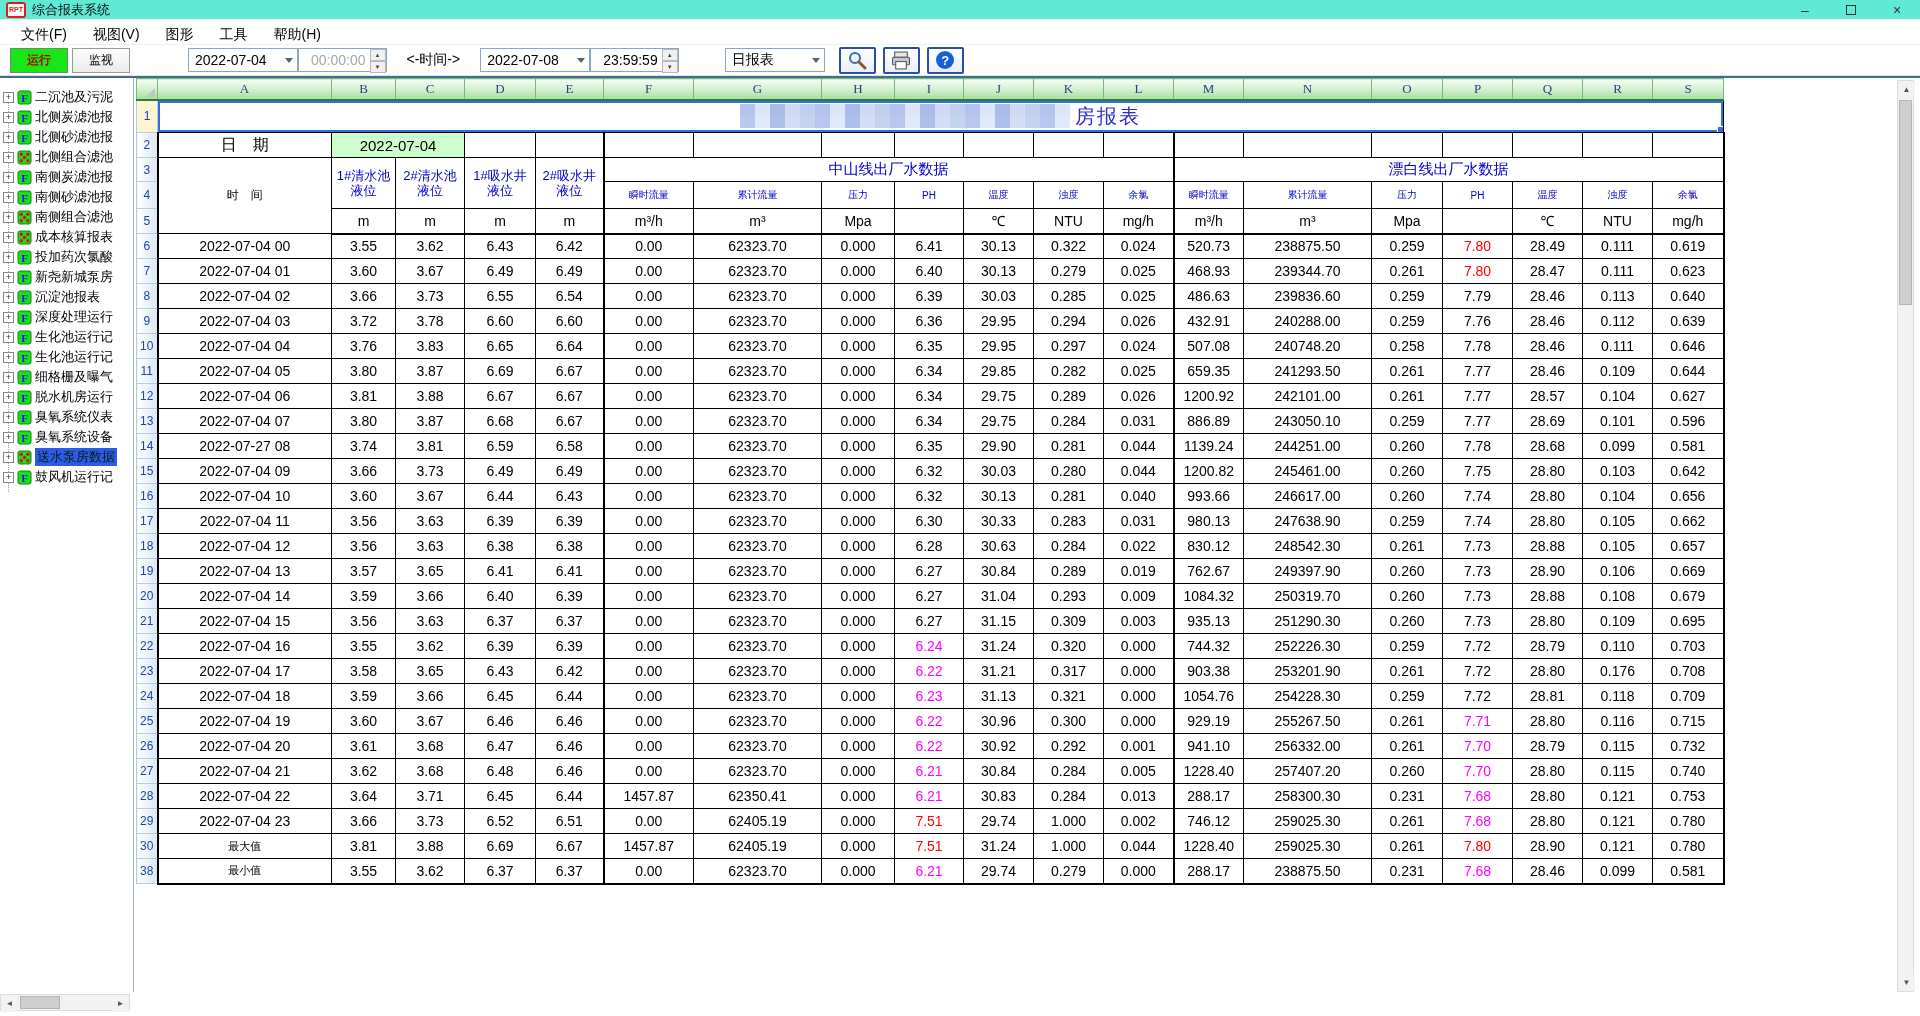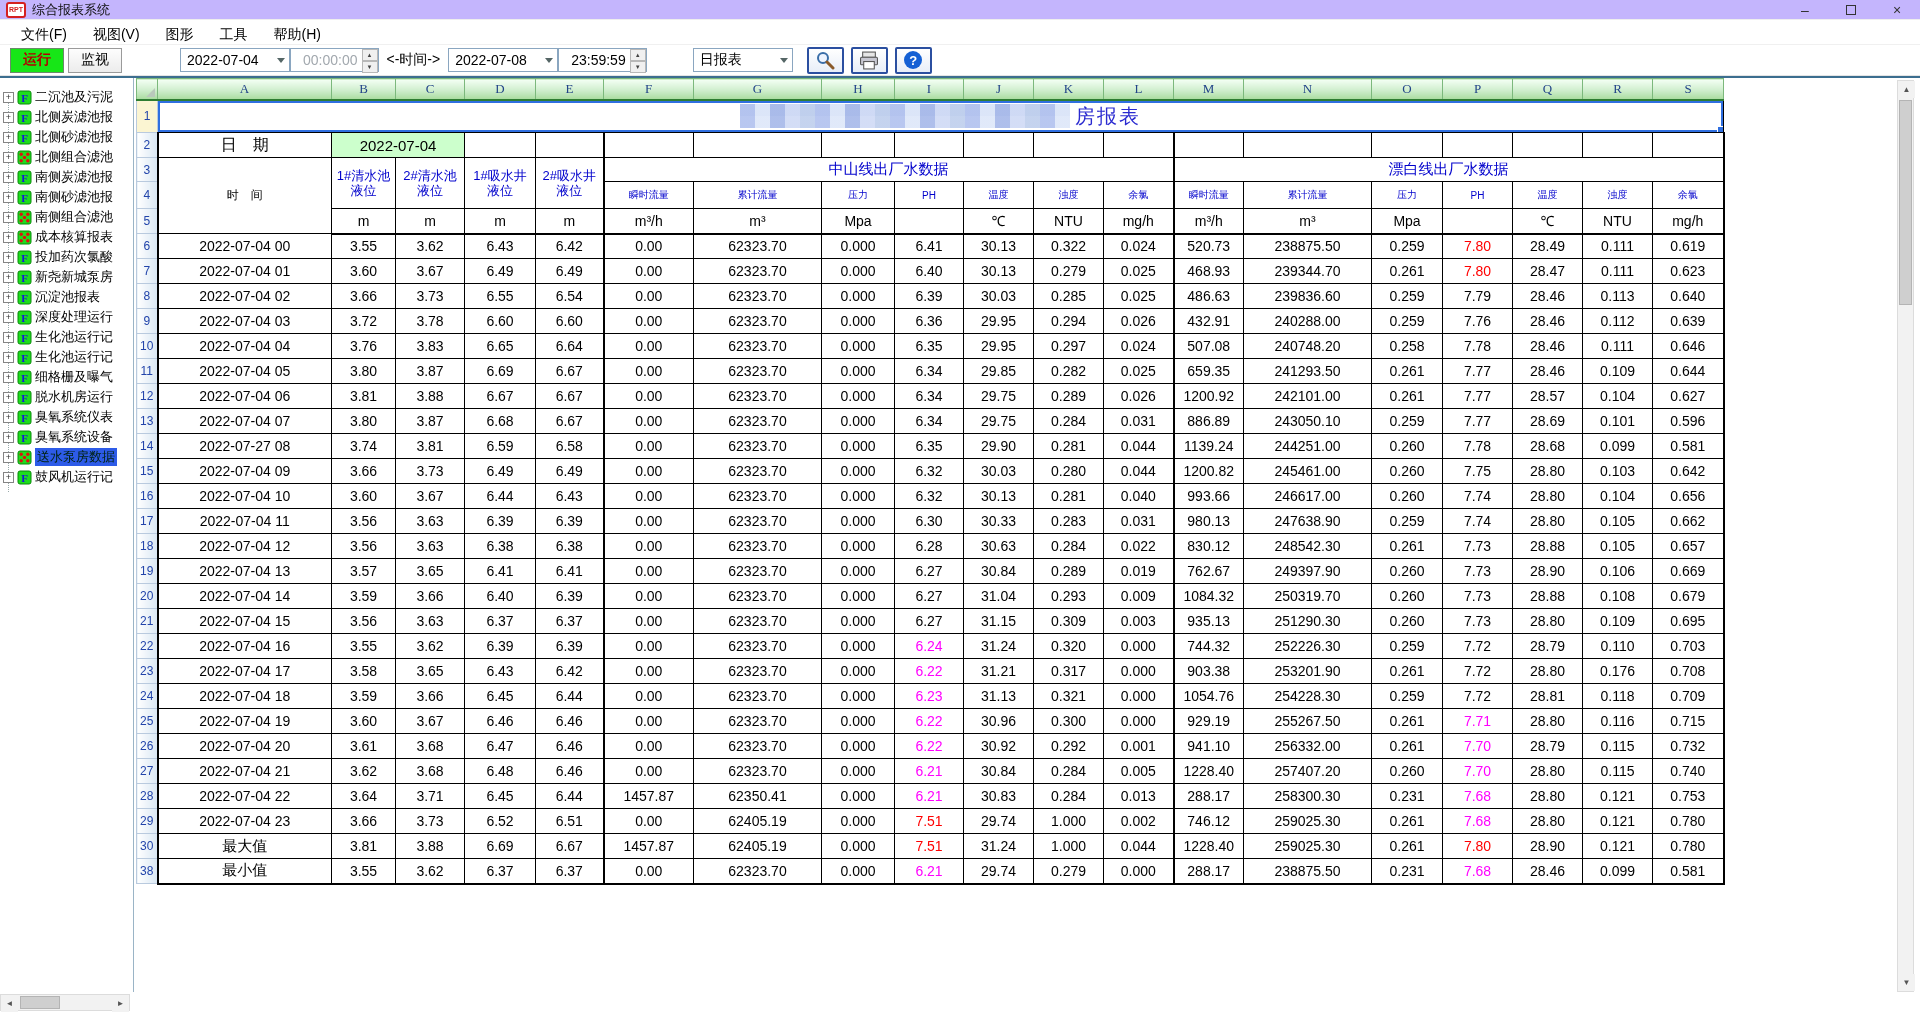--- a/index.html
+++ b/index.html
@@ -1,40 +1,40 @@
 <!DOCTYPE html>
 <html style="--ph-high: #ff0000; --ph-low: #ff00ff; --selection: #2f6fe0; --date-cell-bg: #ccffcc; --header-text: #0000cc;"><head>
 <meta charset="utf-8">
 <style>
 *{margin:0;padding:0;box-sizing:border-box}
 html,body{width:1920px;height:1016px;overflow:hidden}
 body{font-family:"Liberation Sans",sans-serif;background:#fff;position:relative;font-size:14px;color:#000}
 
-.titlebar{position:absolute;left:0;top:0;width:1920px;height:20px;background:#c4b5fd;display:flex;align-items:center;border-bottom:1px solid #eee}
+.titlebar{position:absolute;left:0;top:0;width:1920px;height:20px;background:#5eead4;display:flex;align-items:center;border-bottom:1px solid #eee}
 .logo{width:20px;height:16px;margin:0 6px 0 6px;border:2px solid #d42020;border-radius:3px;color:#d42020;font-size:7px;font-weight:bold;display:flex;align-items:center;justify-content:center;background:#fff}
 .wtitle{font-size:13px;color:#111}
 .winbtns{margin-left:auto;display:flex;height:100%}
 .winbtn{width:46px;height:100%;display:flex;align-items:center;justify-content:center;color:#333;font-size:14px;cursor:default}
 .maxbox{width:10px;height:10px;border:1px solid #333;display:inline-block}
 
 .menubar{position:absolute;left:0;top:24px;width:1920px;height:21px;background:#fff;display:flex;align-items:center;padding-left:8px;border-bottom:1px solid #f0f0f0}
 .menu-item{padding:0 13px;font-size:14px;color:#000;line-height:21px}
 
 .toolbar{position:absolute;left:0;top:45px;width:1920px;height:31px;background:#fff;display:flex;align-items:center;padding-left:10px;border-bottom:1px solid #e4e4e4}
-.btn{height:25px;min-width:54px;border:1px solid #9a9a9a;background:linear-gradient(#fdfdfd,#ececec);font-size:14px;padding:0 0;font-family:inherit}
+.btn{height:25px;min-width:54px;border:1px solid #9a9a9a;background:linear-gradient(#fdfdfd,#ececec);font-size:12px;padding:0 16px;font-family:inherit}
 .btn.run{background:#17e617;color:#b40000;font-weight:bold;border:1px solid #6a8a6a;margin-right:4px}
 .combo,.spin{height:24px;border:1px solid #8aa6c0;background:#fff;display:flex;align-items:center;font-size:14px;padding-left:6px}
 .combo{min-width:110px;justify-content:space-between}
 .combo .arrow{width:16px;display:flex;align-items:center;justify-content:center}
 .combo .arrow::after{content:"";border-left:4px solid transparent;border-right:4px solid transparent;border-top:5px solid #566}
 .spin{min-width:74px;padding-left:12px;justify-content:space-between}
 .spinbtns{display:flex;flex-direction:column;width:16px;height:22px;margin-left:4px}
 .sb{flex:1;font-size:6px;line-height:10px;text-align:center;color:#444;background:#f0f0f0;border:1px solid #b8b8b8}
 .spin.disabled span.tval{color:#a2a8ae}
-.tlbl{font-size:14px;margin:0 8px}
+.tlbl{font-size:14px;margin:0 20px}
 .iconbtn{width:37px;height:27px;border:2px solid #2b4fa0;border-radius:2px;background:linear-gradient(#ffffff,#e8eef8);display:flex;align-items:center;justify-content:center;margin-right:7px}
 .helpicon{width:18px;height:18px;border-radius:50%;background:#1560d4;color:#fff;font-weight:bold;font-size:13px;display:flex;align-items:center;justify-content:center}
 
 .main{position:absolute;left:0;top:76px;width:1920px;height:940px;border-top:2px solid #3c6e8f;background:#fff}
 
 .sidebar{position:absolute;left:0;top:0;width:130px;height:914px;background:#fff;overflow:hidden}
 .sidebar-tree{position:relative;padding-top:9px}
 .sidebar-tree::before{content:"";position:absolute;left:8px;top:14px;height:400px;border-left:1px dotted #9aa}
 .tree-item{height:20px;display:flex;align-items:center;white-space:nowrap;position:relative}
 .expand{width:11px;height:11px;border:1px solid #848484;background:#fff;font-size:9px;line-height:9px;text-align:center;color:#333;margin:0 3px 0 3px;flex:none}
@@ -63,21 +63,21 @@
 .sheet td.datelabel{font-size:16px;border-left:2px solid #000}
 .sheet td.dateval{background:var(--date-cell-bg);font-size:15px}
 .sheet td.timelabel{font-size:12px;border-left:2px solid #000}
 .sheet td.hdr{color:var(--header-text)}
 .sheet td.lvl{font-size:13px;line-height:15px}
 .sheet td.grp{font-size:15px}
 .sheet td.meas{font-size:10px}
 .sheet td.unit{font-size:14px;color:#000;border-bottom:2px solid #000}
 .sheet td.gut.unit-g{border-bottom:1px solid #b9cade}
 .sheet td.tcol{font-size:14px;border-left:2px solid #000}
-.sheet td.slabel{font-size:15px}
+.sheet td.slabel{font-size:11px}
 .sheet td.val{font-size:14px}
 .sheet td.bl2{border-left-width:2px}
 .sheet td.br2{border-right-width:2px}
 .sheet tr:last-child td{border-bottom-width:2px}
 .sheet tr:last-child td.gut{border-bottom:1px solid #b9cade}
 .ph-high{color:var(--ph-high)}
 .ph-low{color:var(--ph-low)}
 
 .scroll{position:absolute;background:#f2f2f2;border:1px solid #dcdcdc}
 .sb-arrow{position:absolute;width:17px;height:17px;display:flex;align-items:center;justify-content:center;font-size:8px;color:#555;background:#f2f2f2}

